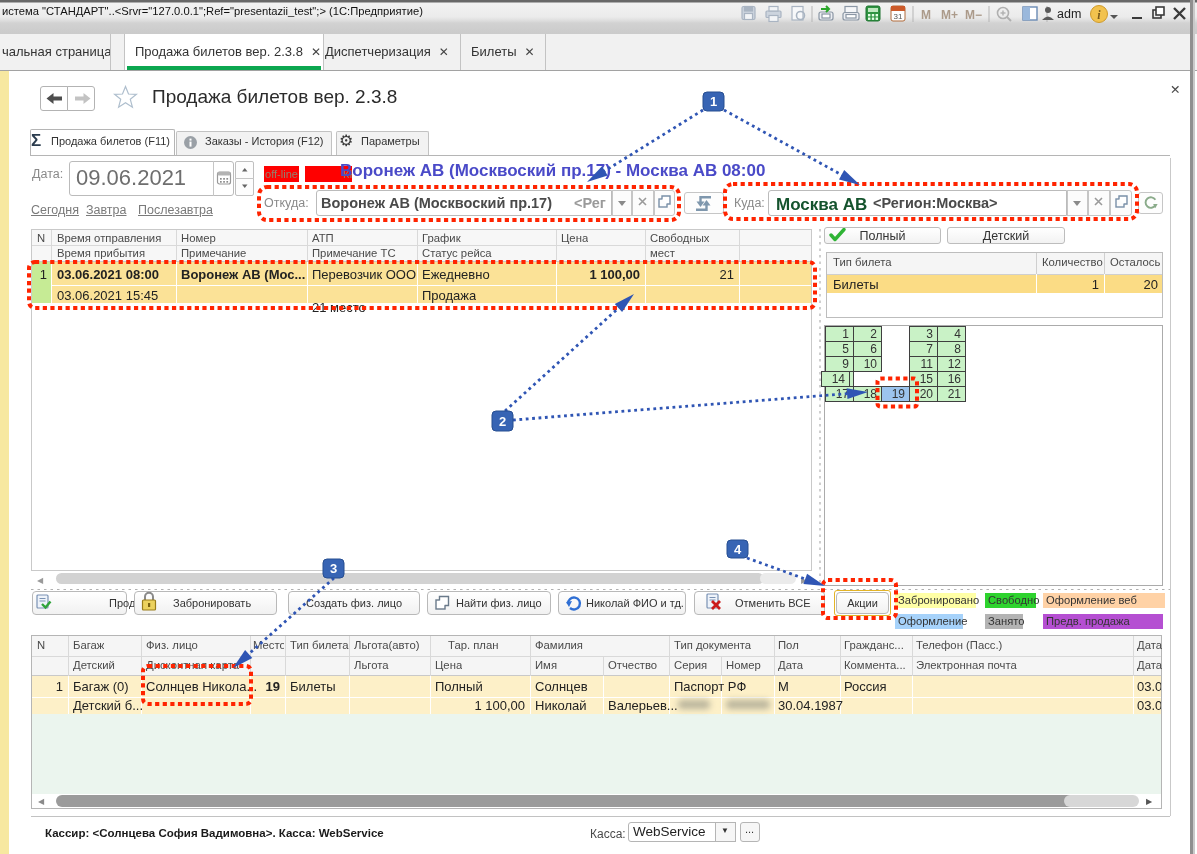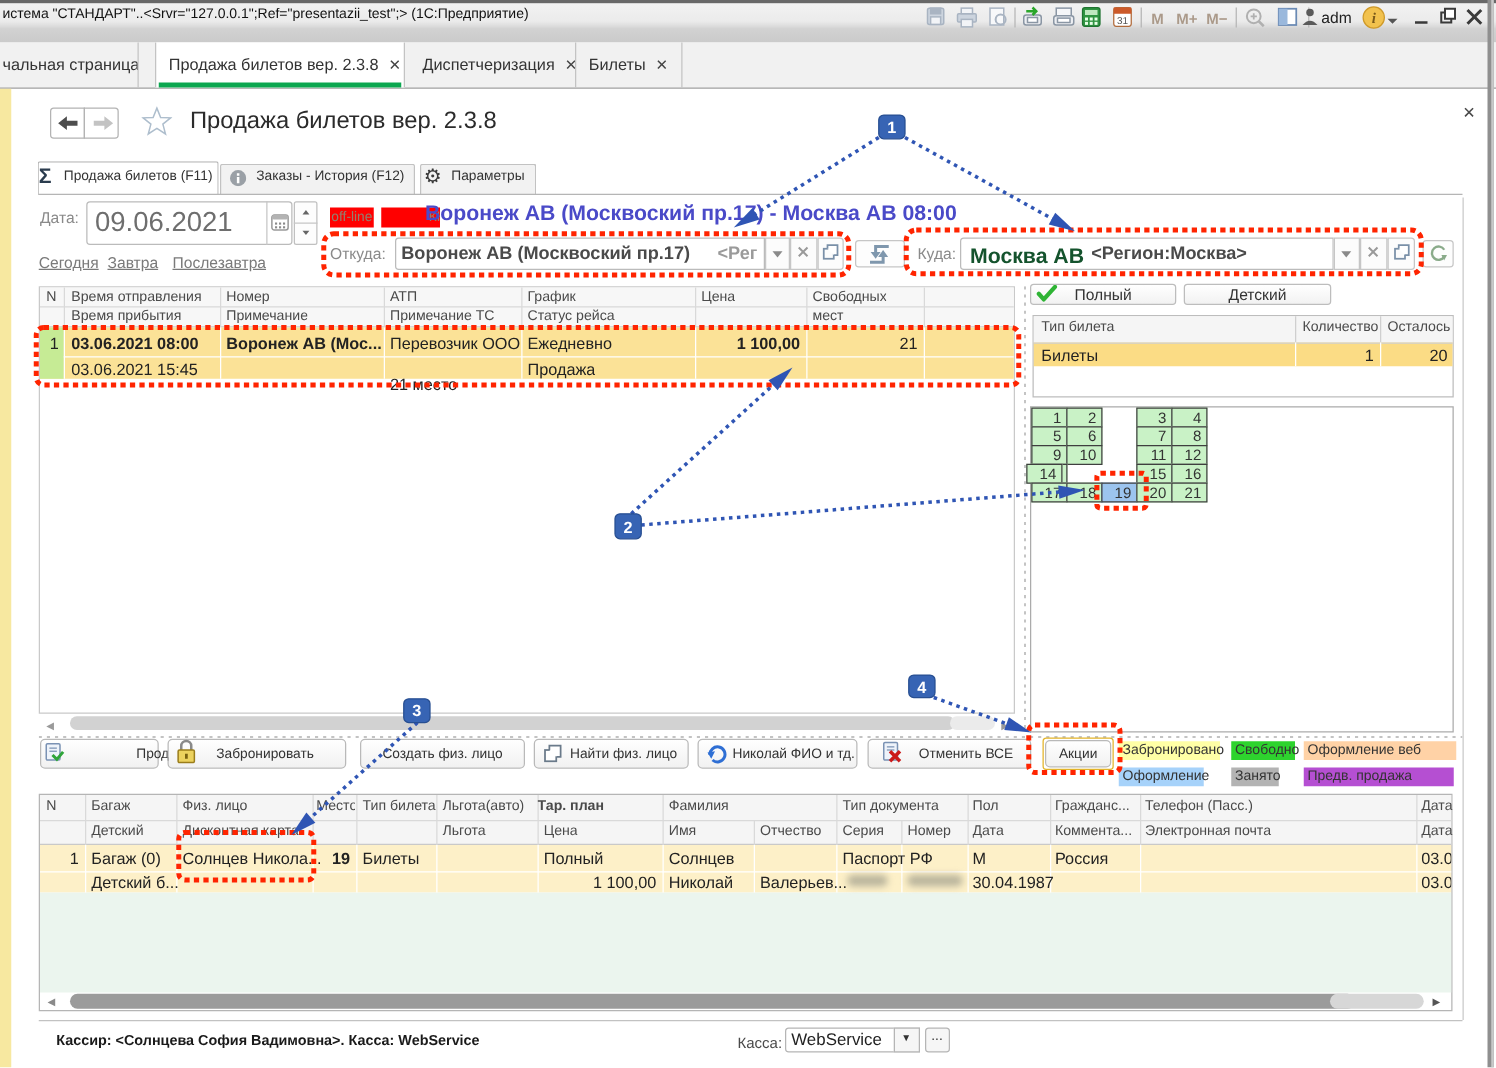--- a/index.html
+++ b/index.html
@@ -105,21 +105,21 @@
 <rect x="418" y="7" width="8" height="8" fill="none" stroke-width="1.6"></rect>
       <rect x="421" y="4" width="8" height="8" fill="#fff" stroke-width="1.6"></rect>
 <path d="M439 5 l11 11 M450 5 l-11 11" stroke-width="2.4"></path>
 </g>
 </svg>
 
 <div class="abs" id="tabbar"></div>
 <div class="tab" style="left:0; top:34px; width:111px; text-align:left;"><span style="margin-left:2px;">чальная страница</span></div>
 <div class="tab" style="left:124px; top:34px; width:200px; background:#fff; border-left:1px solid #c3c3c3; text-align:left;"><span style="margin-left:10px;">Продажа билетов вер. 2.3.8</span><span class="tabx">✕</span></div>
 <div class="abs" style="left:127px; top:66px; width:194px; height:4px; background:#0ca750;"></div>
-<div class="tab" style="left:324px; top:34px; width:137px; text-align:left;"><span style="margin-left:14px;">Диспетчеризация</span><span class="tabx">✕</span></div>
+<div class="tab" style="left:324px; top:34px; width:137px; text-align:left;"><span style="margin-left:1px;">Диспетчеризация</span><span class="tabx">✕</span></div>
 <div class="tab" style="left:461px; top:34px; width:85px; text-align:left;"><span style="margin-left:10px;">Билеты</span><span class="tabx">✕</span></div>
 <div class="vline" style="left:1170px; top:158px; height:658px; background:#c9c9c9;"></div>
 
 <div class="abs" id="ystrip"></div>
 <div class="abs" id="righedge"></div>
 
 <div class="abs navbtn" style="left:40px; top:86px; width:28px; height:25px; border-radius:3px 0 0 3px;"></div>
 <div class="abs navbtn" style="left:67px; top:86px; width:28px; height:25px; border-radius:0 3px 3px 0;"></div>
 <svg class="abs" style="left:46px; top:92px;" width="17" height="13" viewBox="0 0 17 13">
     <path d="M7.5 1 L7.5 4.5 L16 4.5 L16 8.5 L7.5 8.5 L7.5 12 L0.5 6.5 Z" fill="#4d4d4d"></path>
@@ -423,21 +423,21 @@
 <div class="vline" style="left:1133px; top:676px; height:38px; background:#fff;"></div>
 <div class="hdrcell" style="left:37px; top:639px;">N</div>
 <div class="hdrcell" style="left:73px; top:639px;">Багаж</div>
 <div class="hdrcell" style="left:73px; top:659px;">Детский</div>
 <div class="hdrcell" style="left:146px; top:639px;">Физ. лицо</div>
 <div class="hdrcell" style="left:146px; top:659px;">Дисконтная карта</div>
 <div class="hdrcell" style="left:253px; top:639px; width:31px;">Место</div>
 <div class="hdrcell" style="left:290px; top:639px;">Тип билета</div>
 <div class="hdrcell" style="left:354px; top:639px;">Льгота(авто)</div>
 <div class="hdrcell" style="left:354px; top:659px;">Льгота</div>
-<div class="hdrcell" style="left:430px; top:639px;font-weight:bold;">Тар. план</div>
+<div class="hdrcell" style="left:448px; top:639px;">Тар. план</div>
 <div class="hdrcell" style="left:435px; top:659px;">Цена</div>
 <div class="hdrcell" style="left:535px; top:639px;">Фамилия</div>
 <div class="hdrcell" style="left:535px; top:659px;">Имя</div>
 <div class="hdrcell" style="left:608px; top:659px;">Отчество</div>
 <div class="hdrcell" style="left:674px; top:639px;">Тип документа</div>
 <div class="hdrcell" style="left:674px; top:659px;">Серия</div>
 <div class="hdrcell" style="left:726px; top:659px;">Номер</div>
 <div class="hdrcell" style="left:778px; top:639px;">Пол</div>
 <div class="hdrcell" style="left:778px; top:659px;">Дата</div>
 <div class="hdrcell" style="left:844px; top:639px; width:64px;">Гражданс...</div>

